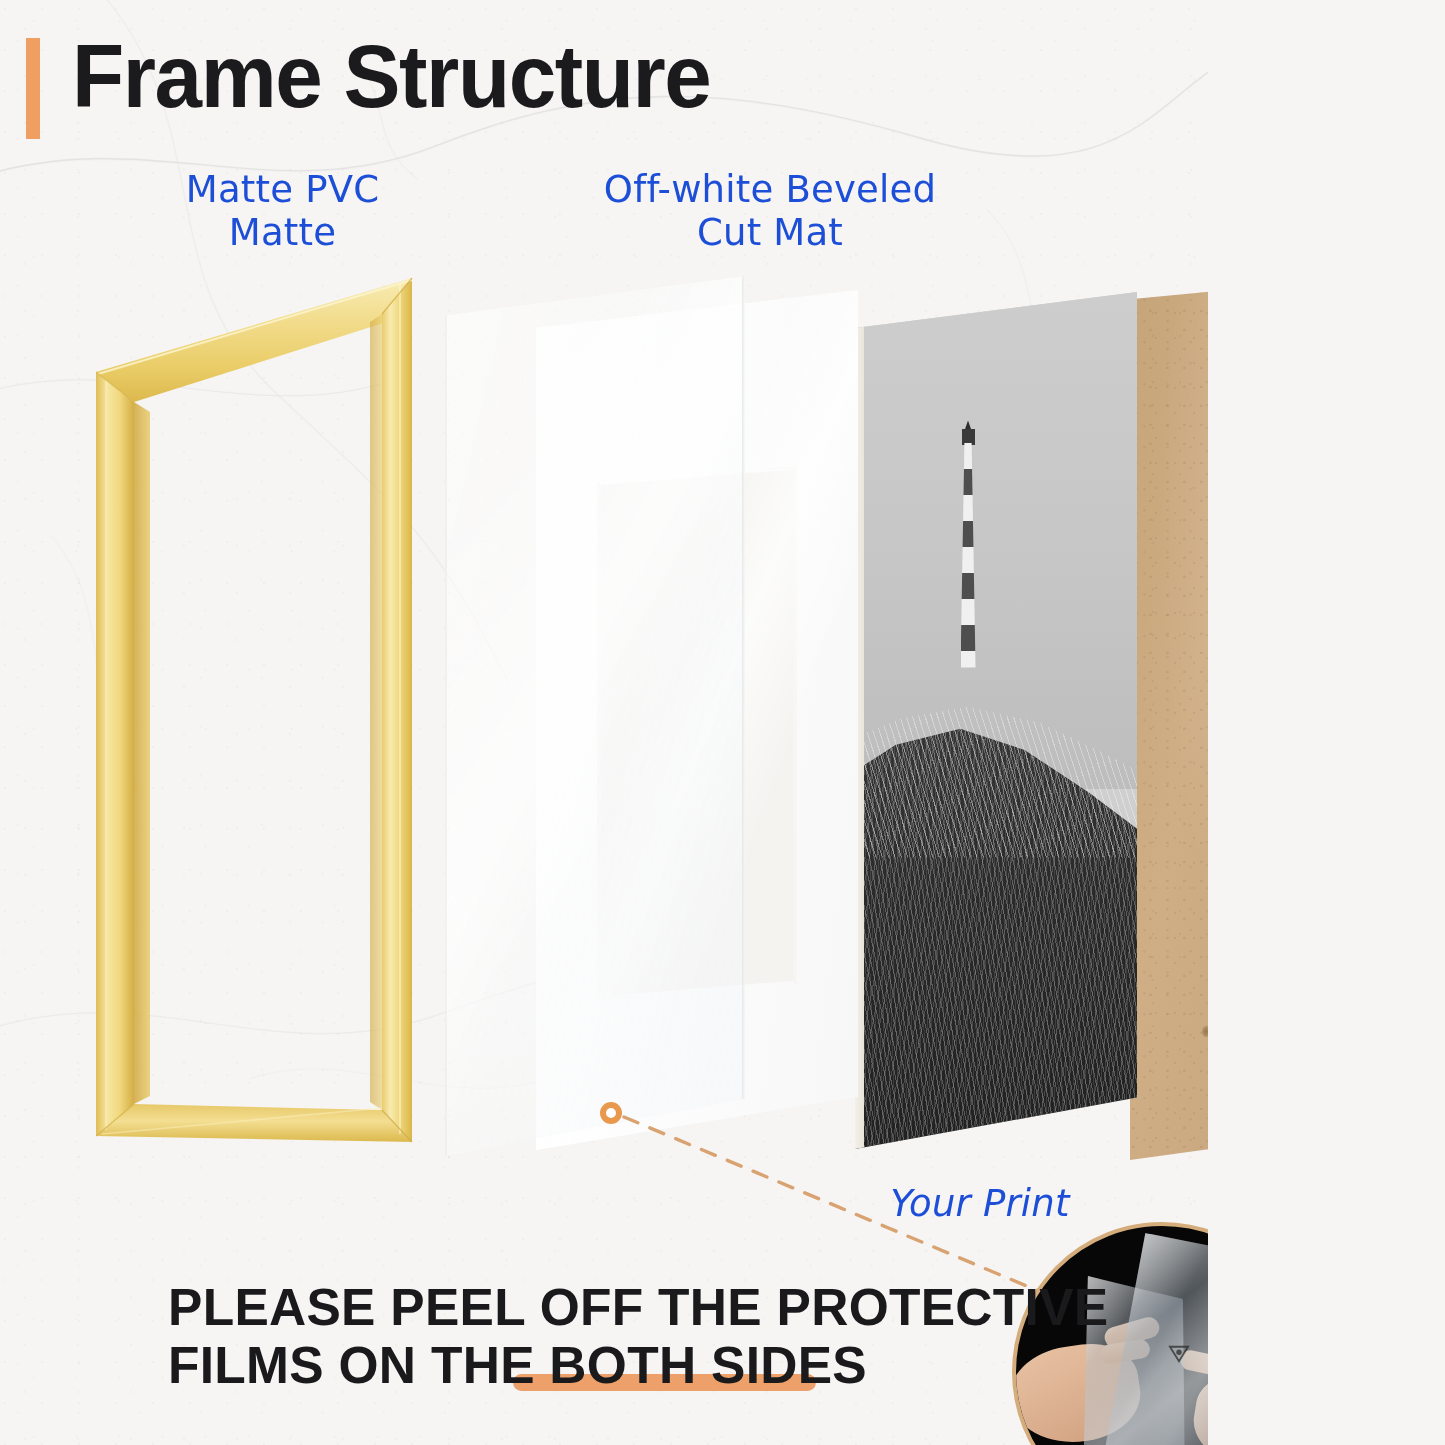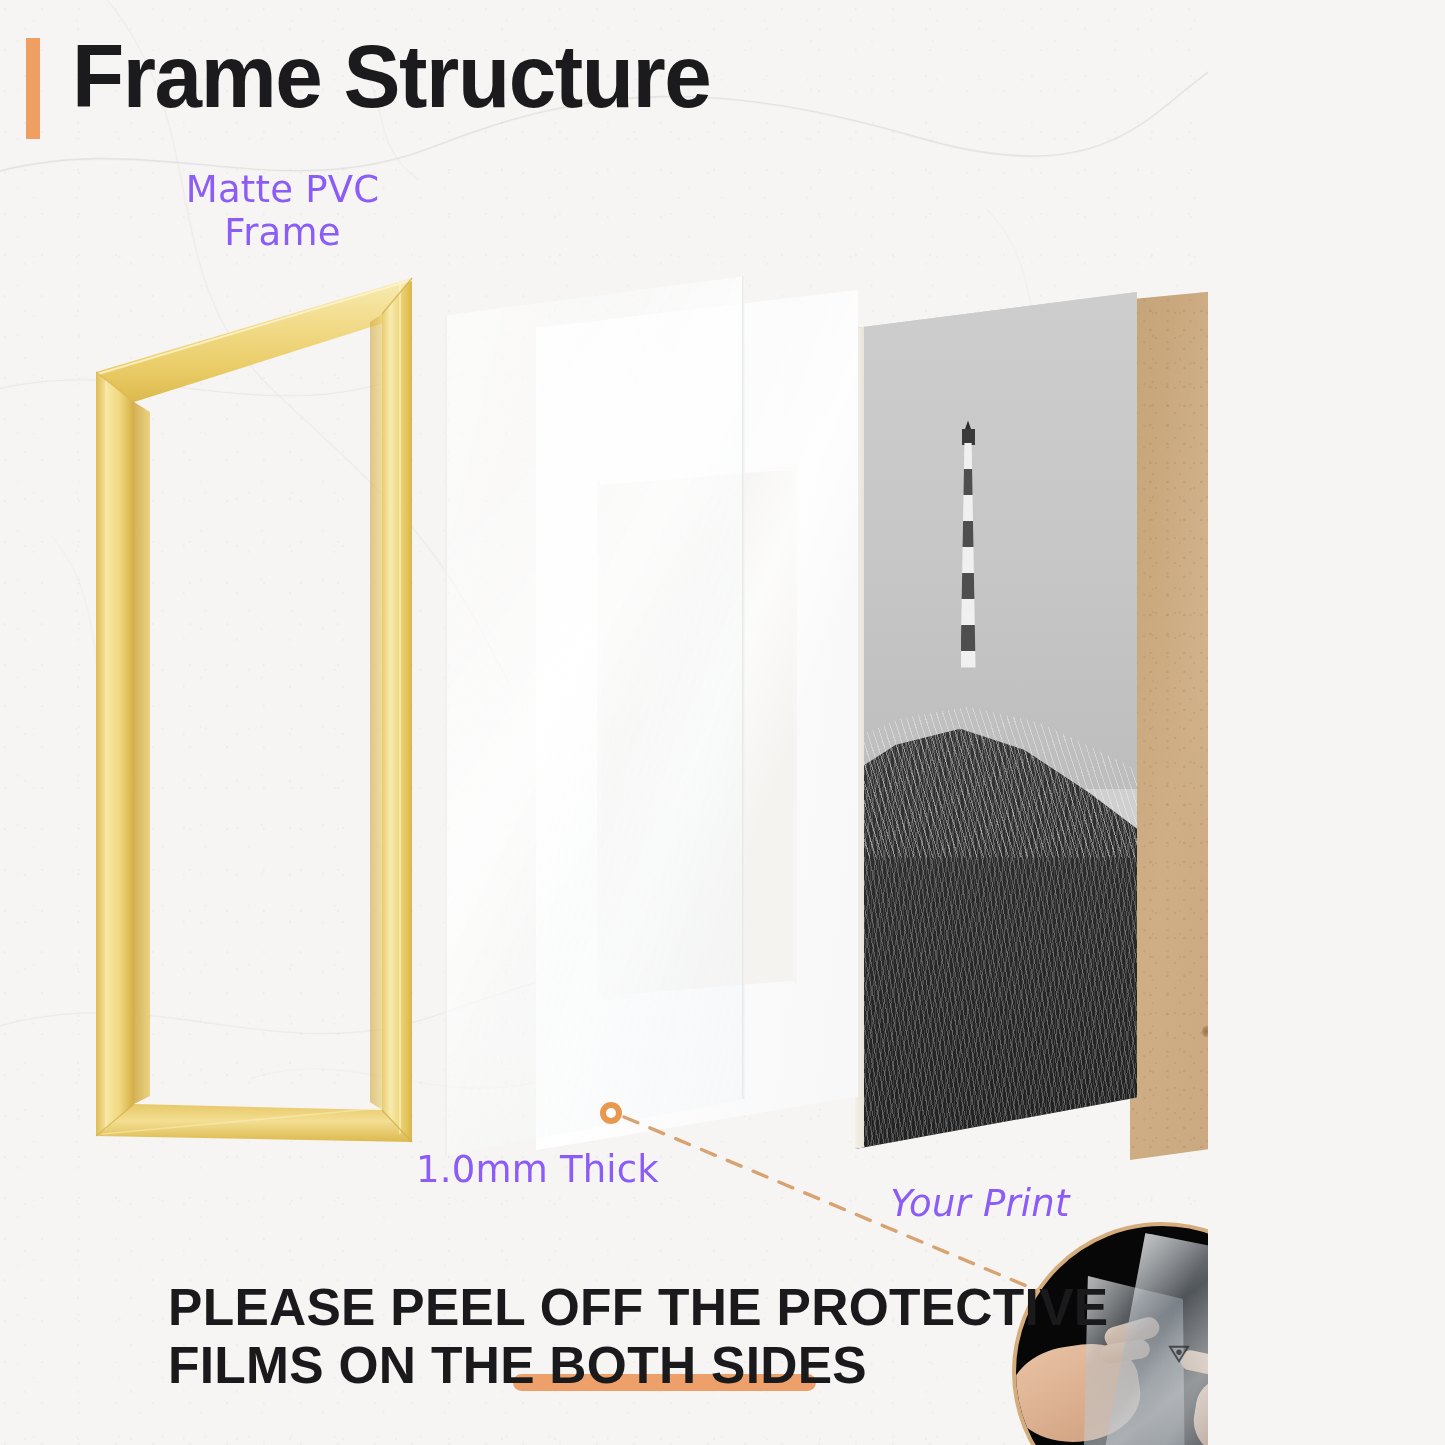--- a/index.html
+++ b/index.html
@@ -23,21 +23,21 @@
   }
 
   
   .accent-bar{position:absolute;left:26px;top:38px;width:14px;height:101px;background:#ef9f62;}
   .title{position:absolute;left:72px;top:32px;
     font-family:"Liberation Sans Narrow","Liberation Sans",sans-serif;
     font-weight:700;font-size:89px;letter-spacing:-1.5px;color:#1b1b1d;
     line-height:1;white-space:nowrap;transform:scaleX(.96);transform-origin:left center;}
 
   
-  .part-label{position:absolute;text-align:center;color:#8b5cf6;
+  .part-label{position:absolute;text-align:center;color:#1d4ed8;
     font-size:37px;font-weight:400;line-height:1.17;letter-spacing:.2px;
     font-family:"DejaVu Sans","Liberation Sans",sans-serif;}
   .label-frame{left:105px;top:168px;width:355px;}
   .label-mat{left:515px;top:168px;width:510px;}
   .label-mdf{left:1075px;top:168px;width:370px;}
   .label-plexi{left:240px;top:1148px;width:595px;}
   .label-print{left:855px;top:1182px;width:250px;font-style:italic;}
 
   
   .layer{position:absolute;}
@@ -275,26 +275,29 @@
 
       <line x1="52" y1="140" x2="14" y2="110" stroke="#d8b44a" stroke-width="1.2" opacity=".8"></line>
       <line x1="300" y1="52" x2="330" y2="16" stroke="#d2ab3f" stroke-width="1.2" opacity=".75"></line>
       <line x1="52" y1="842" x2="14" y2="874" stroke="#d2ab3f" stroke-width="1.2" opacity=".7"></line>
       <line x1="300" y1="848" x2="330" y2="880" stroke="#cda53a" stroke-width="1.2" opacity=".7"></line>
     </svg>
   </div>
 
   <div class="part-label label-frame">
     <div>Matte PVC</div>
-    <div>Frame</div>
+    <div>Matte</div>
+  </div>
+  <div class="part-label label-mat">
+    <div>Off-white Beveled</div>
+    <div>Cut Mat</div>
   </div>
   <div class="part-label label-mdf">
   </div>
   <div class="part-label label-plexi">
-    <div>1.0mm Thick</div>
   </div>
   <div class="part-label label-print">
     <div>Your Print</div>
   </div>
 
   <svg class="dash-svg" viewBox="0 0 1445 1445">
     <path d="M624 1117 L 1060 1300" stroke="#d9a271" stroke-width="3.4" stroke-dasharray="15 13" fill="none" stroke-linecap="round"></path>
   </svg>
   <div class="marker"></div>
 

